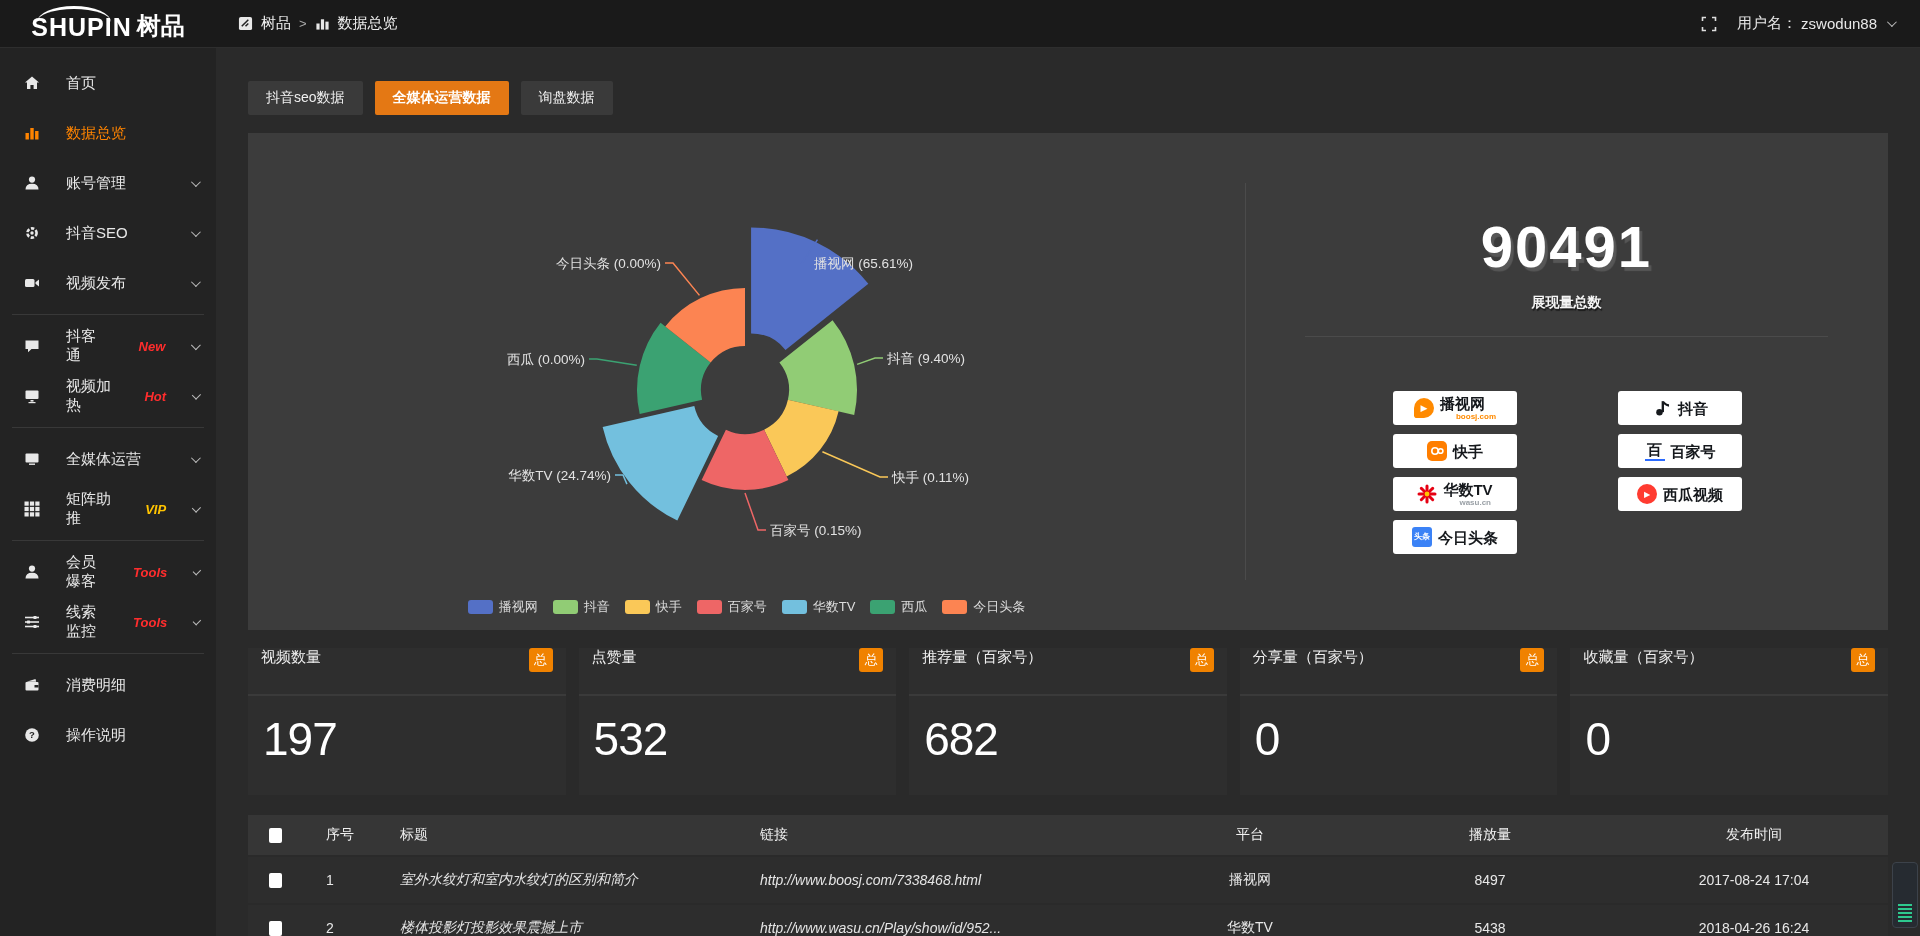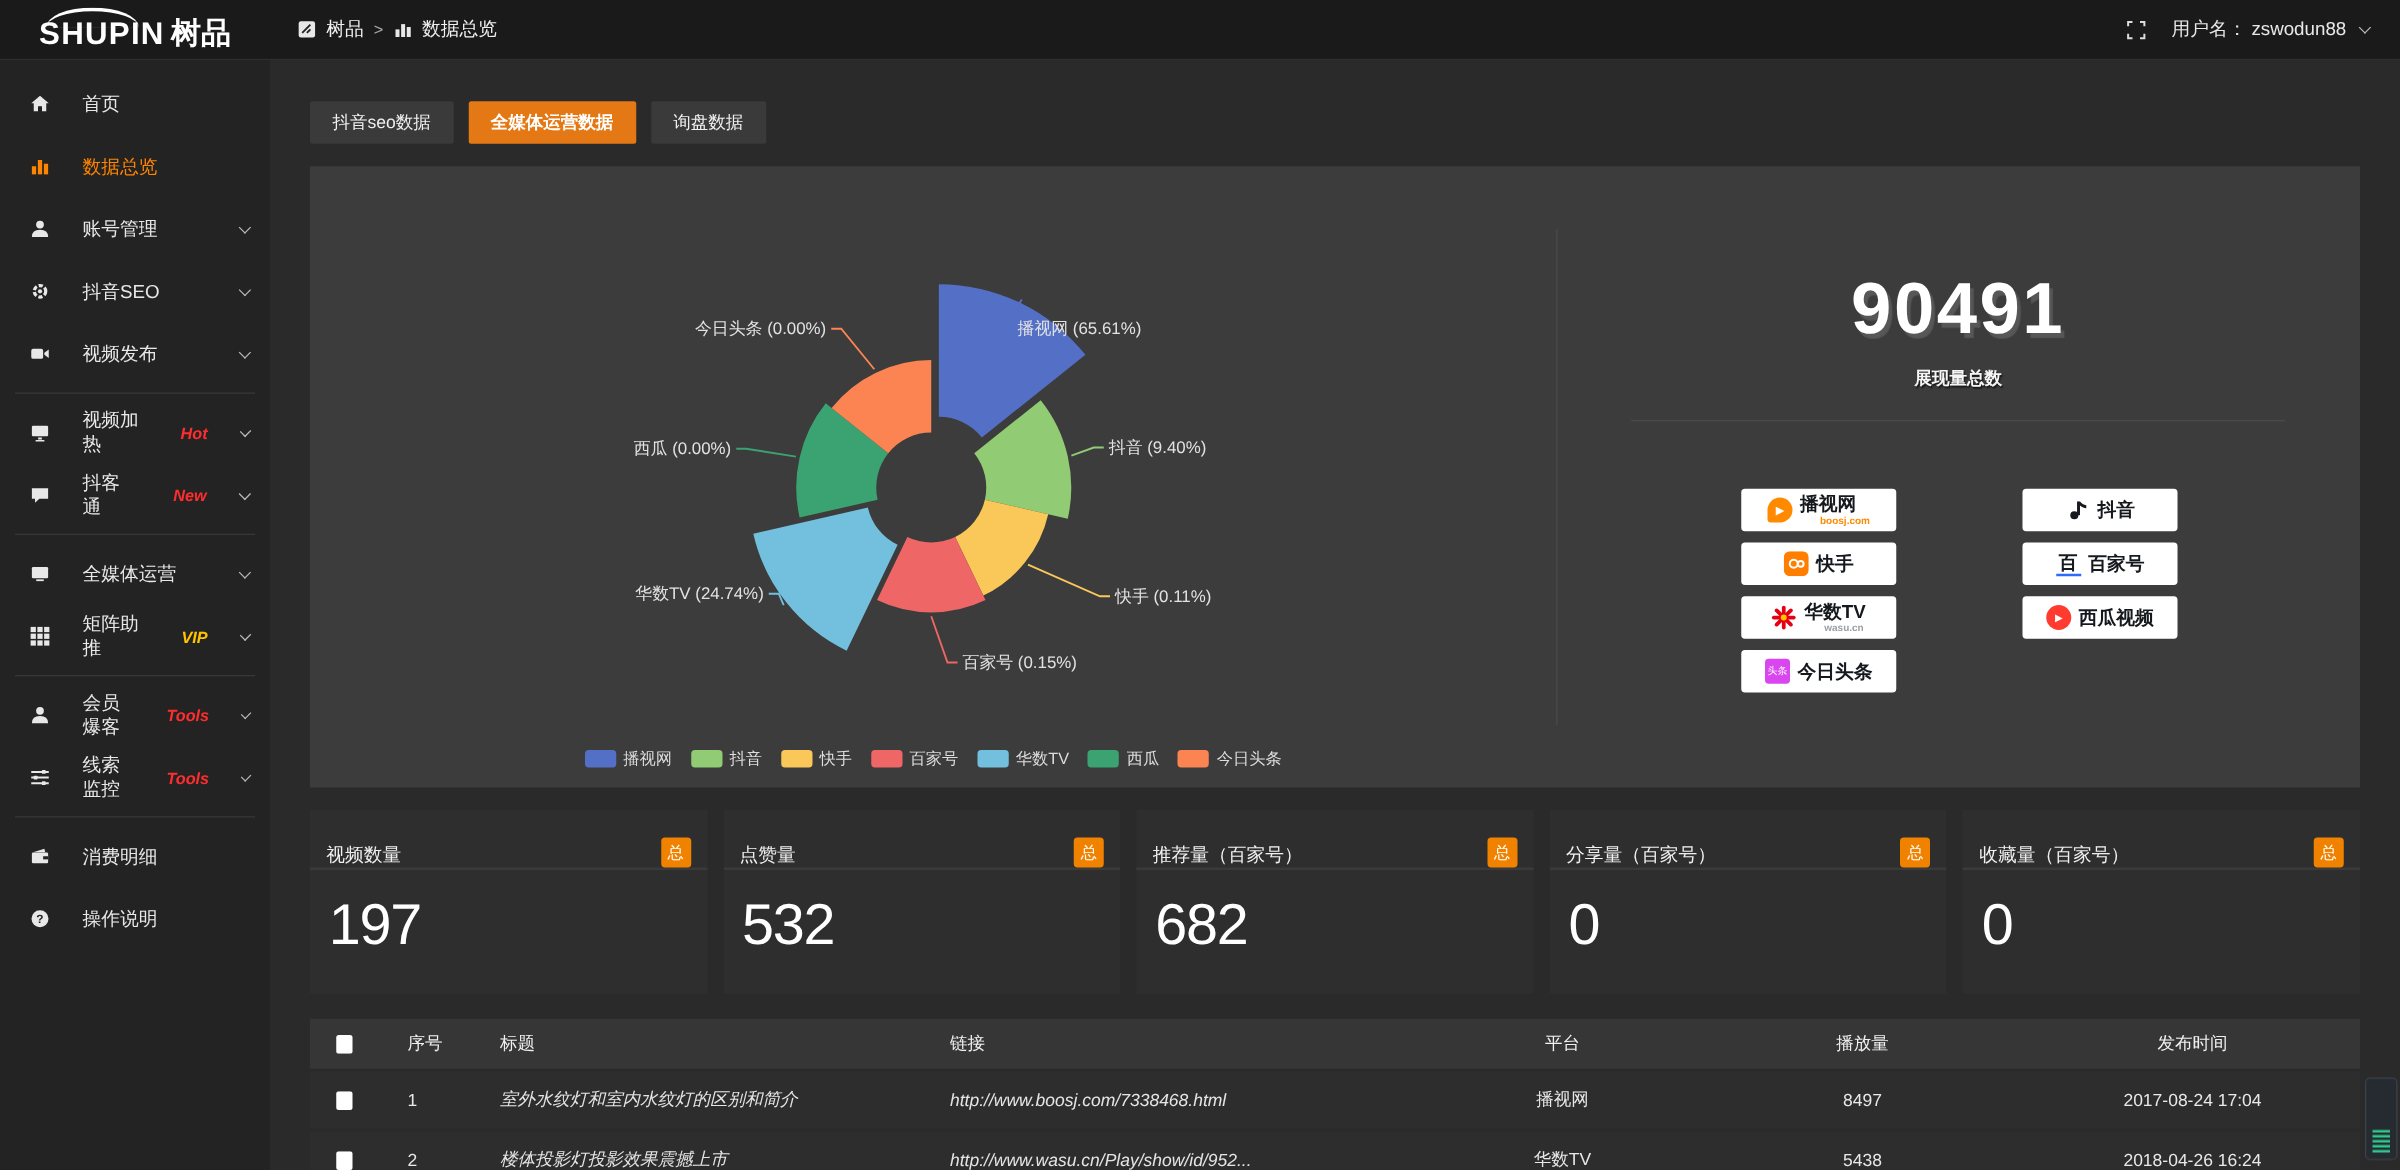--- a/index.html
+++ b/index.html
@@ -59,28 +59,28 @@
   .plat-title { margin:26px 0 0 85px; font-size:15px; font-weight:bold; color:#f0f0f0; }
   .plat-col { position:absolute; width:124px; }
   .plat-col.left { left:148px; top:258px; }
   .plat-col.right { left:373px; top:258px; }
   .plat-badge { width:124px; height:34px; background:#fff; border-radius:3px; margin-bottom:9px;
     display:flex; align-items:center; justify-content:center; gap:6px; color:#15181c; cursor:pointer; }
   .plat-name { font-size:15px; font-weight:bold; line-height:1; }
   .plat-sub { font-size:8px; line-height:1; margin-top:2px; font-weight:bold;padding-left:16px; }
   .pi { width:20px; height:20px; display:flex; align-items:center; justify-content:center; flex:0 0 20px; }
   .pi-boosj { background:#ff8a00; border-radius:50% 50% 50% 14%; color:#fff; font-size:9px; }
-  .pi-tt { background:#d946ef; border-radius:3px; color:#fff; font-size:8px; font-weight:normal; line-height:1; }
+  .pi-tt { background:#3b82f6; border-radius:3px; color:#fff; font-size:8px; font-weight:bold; line-height:1; }
   .pi-xigua { background:#ff3b30; border-radius:50%; color:#fff; font-size:8px; }
   .pi-bjh { font-size:15px; font-weight:bold; color:#16191d; border-bottom:2px solid #2b6bff; width:auto; }
 
   
   .cards { margin:18px 32px 0 32px; display:flex; gap:13px; }
   .card { flex:1; height:147px; background:#2e2e2e; }
-  .card-head { height:48px; display:flex; align-items:flex-end; padding:0 13px; font-size:15px;
+  .card-head { height:48px; display:flex; align-items:flex-start; padding:0 13px; font-size:15px;
     color:#f0f0f0; border-bottom:2px solid #3a3a3a; }
   .card-badge { margin-left:auto; width:24px; height:24px; background:#f08200; border-radius:3px;
     color:#fff; font-size:13px; display:flex; align-items:center; justify-content:center; cursor:pointer; }
   .card-value { padding:16px 15px 0 15px; font-size:46px; color:#fff; letter-spacing:-1px; }
 
   
   .tablewrap { margin:20px 32px 0 32px; }
   .trow { display:flex; background:#2d2d2d; margin-top:2px; align-items:center; height:46px; font-size:14px; }
   .trow.thead { background:#363636; height:40px; margin-top:0; color:#f0f0f0; }
   .tc { padding:0 10px; overflow:hidden; white-space:nowrap; }
@@ -201,38 +201,38 @@
         </svg>
       </span>
     <span class="s-label">视频发布</span>
 
     <i class="chev-down"></i>
   </div>
 <div class="side-div"></div>
   <div class="side-item">
     <span class="s-icon">
         <svg viewBox="0 0 16 16" fill="currentColor">
+          <path d="M1.5 2.5 H14.5 V11 H7.5 L4 14.2 V11 H1.5 Z"></path>
+        </svg>
+      </span>
+    <span class="s-label">抖客通</span>
+    <span class="s-badge" style="color: rgb(255, 45, 45);">New</span>
+    <i class="chev-down"></i>
+  </div>
+
+  <div class="side-item">
+    <span class="s-icon">
+        <svg viewBox="0 0 16 16" fill="currentColor">
           <rect x="1.5" y="2.5" width="13" height="8.5" rx="1"></rect>
           <rect x="6.5" y="12" width="3" height="1.6"></rect>
           <rect x="4.5" y="14" width="7" height="1.2"></rect>
         </svg>
       </span>
     <span class="s-label">视频加热</span>
     <span class="s-badge" style="color: rgb(255, 45, 45);">Hot</span>
-    <i class="chev-down"></i>
-  </div>
-
-  <div class="side-item">
-    <span class="s-icon">
-        <svg viewBox="0 0 16 16" fill="currentColor">
-          <path d="M1.5 2.5 H14.5 V11 H7.5 L4 14.2 V11 H1.5 Z"></path>
-        </svg>
-      </span>
-    <span class="s-label">抖客通</span>
-    <span class="s-badge" style="color: rgb(255, 45, 45);">New</span>
     <i class="chev-down"></i>
   </div>
 <div class="side-div"></div>
   <div class="side-item">
     <span class="s-icon">
         <svg viewBox="0 0 16 16" fill="currentColor">
           <rect x="1.5" y="2.5" width="13" height="9" rx="1"></rect>
           <rect x="5" y="12.5" width="6" height="1.4"></rect>
         </svg>
       </span>

